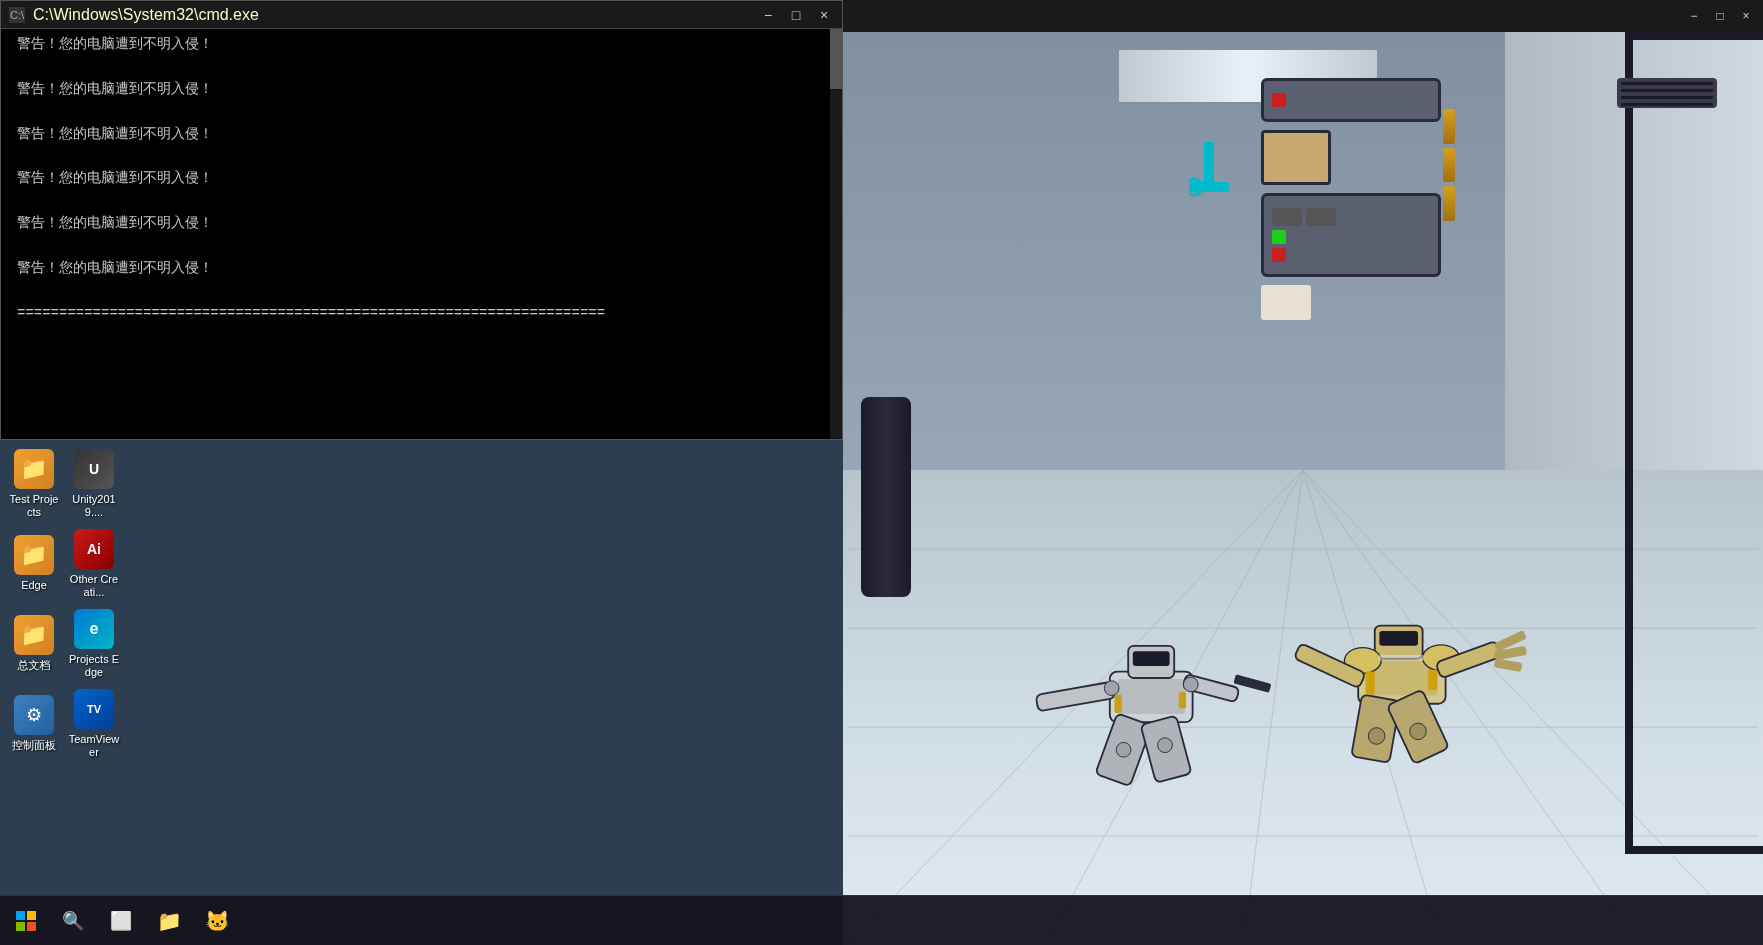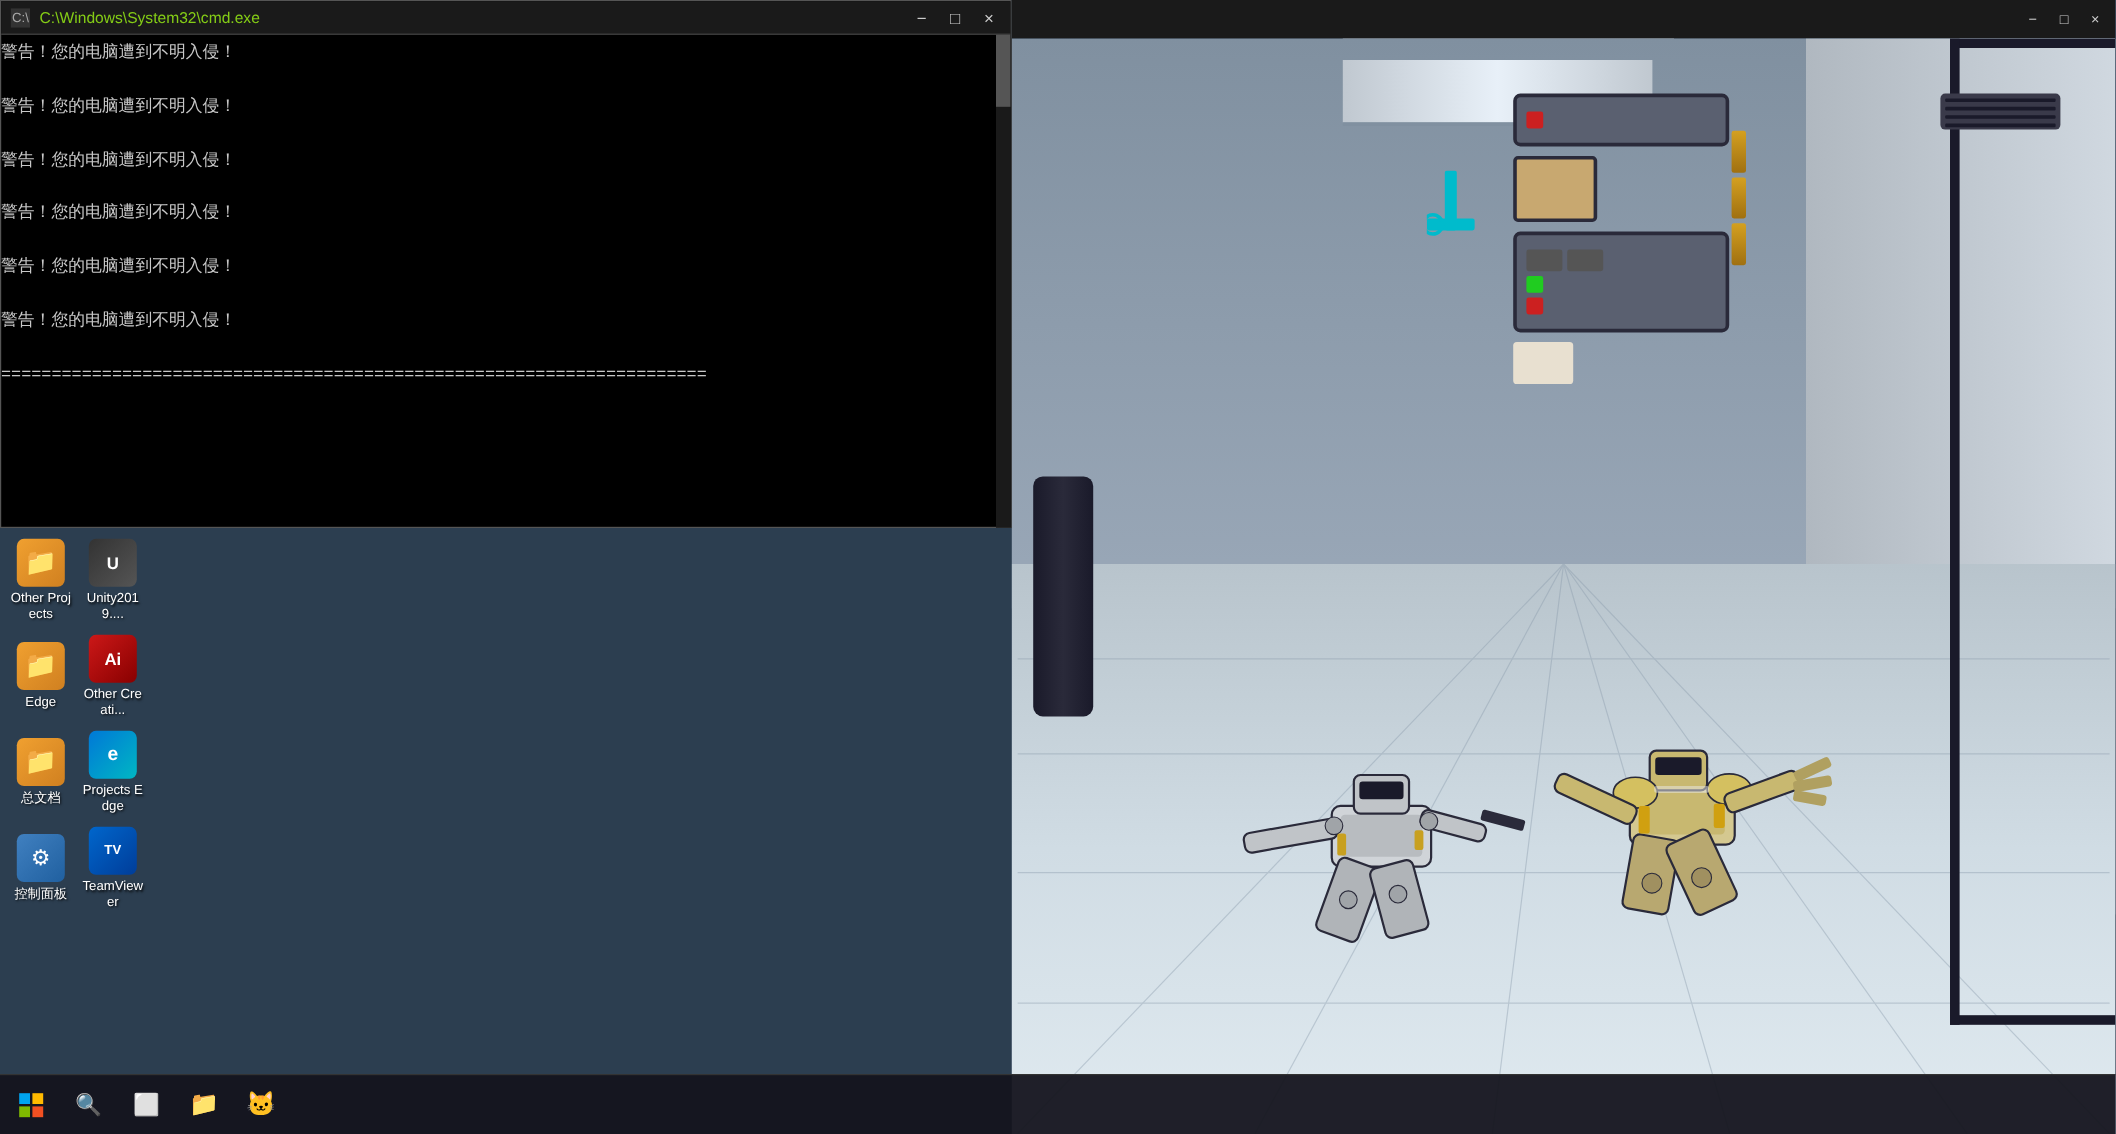--- a/index.html
+++ b/index.html
@@ -102,41 +102,41 @@
       width: 16px;
       height: 16px;
       background: #333;
       display: flex;
       align-items: center;
       justify-content: center;
       font-size: 10px;
     }
 
     .cmd-title-text {
-      color: #84cc16;
-      font-size: 13px;
+      color: #fef9c3;
+      font-size: 16px;
       font-family: 'Segoe UI', sans-serif;
       flex: 1;
     }
 
     .cmd-btn {
       width: 20px;
       height: 20px;
       display: flex;
       align-items: center;
       justify-content: center;
       color: #ccc;
       font-size: 14px;
       cursor: pointer;
       border: none;
       background: none;
     }
 
     .cmd-content {
-      padding: 4px 0;
+      padding: 4px 16px;
       font-family: 'Consolas', 'Courier New', monospace;
       font-size: 14px;
       color: #c8c8c8;
       line-height: 1.6;
       height: calc(100% - 28px);
       overflow-y: auto;
       position: relative;
     }
 
     .cmd-content::-webkit-scrollbar {
@@ -560,21 +560,21 @@
     </div>
 
     <div class="cmd-scrollbar">
       <div class="cmd-scrollbar-thumb"></div>
     </div>
   </div>
 
   <div class="desktop-icons">
     <div class="desktop-icon">
       <div class="icon-img icon-folder">📁</div>
-      <span class="icon-label">Other Projects</span>
+      <span class="icon-label">Test Projects</span>
     </div>
     <div class="desktop-icon">
       <div class="icon-img icon-unity" style="color:#fff;font-size:14px;font-weight:bold;">U</div>
       <span class="icon-label">Unity2019....</span>
     </div>
     <div class="desktop-icon">
       <div class="icon-img icon-folder">📁</div>
       <span class="icon-label">Edge</span>
     </div>
     <div class="desktop-icon">

